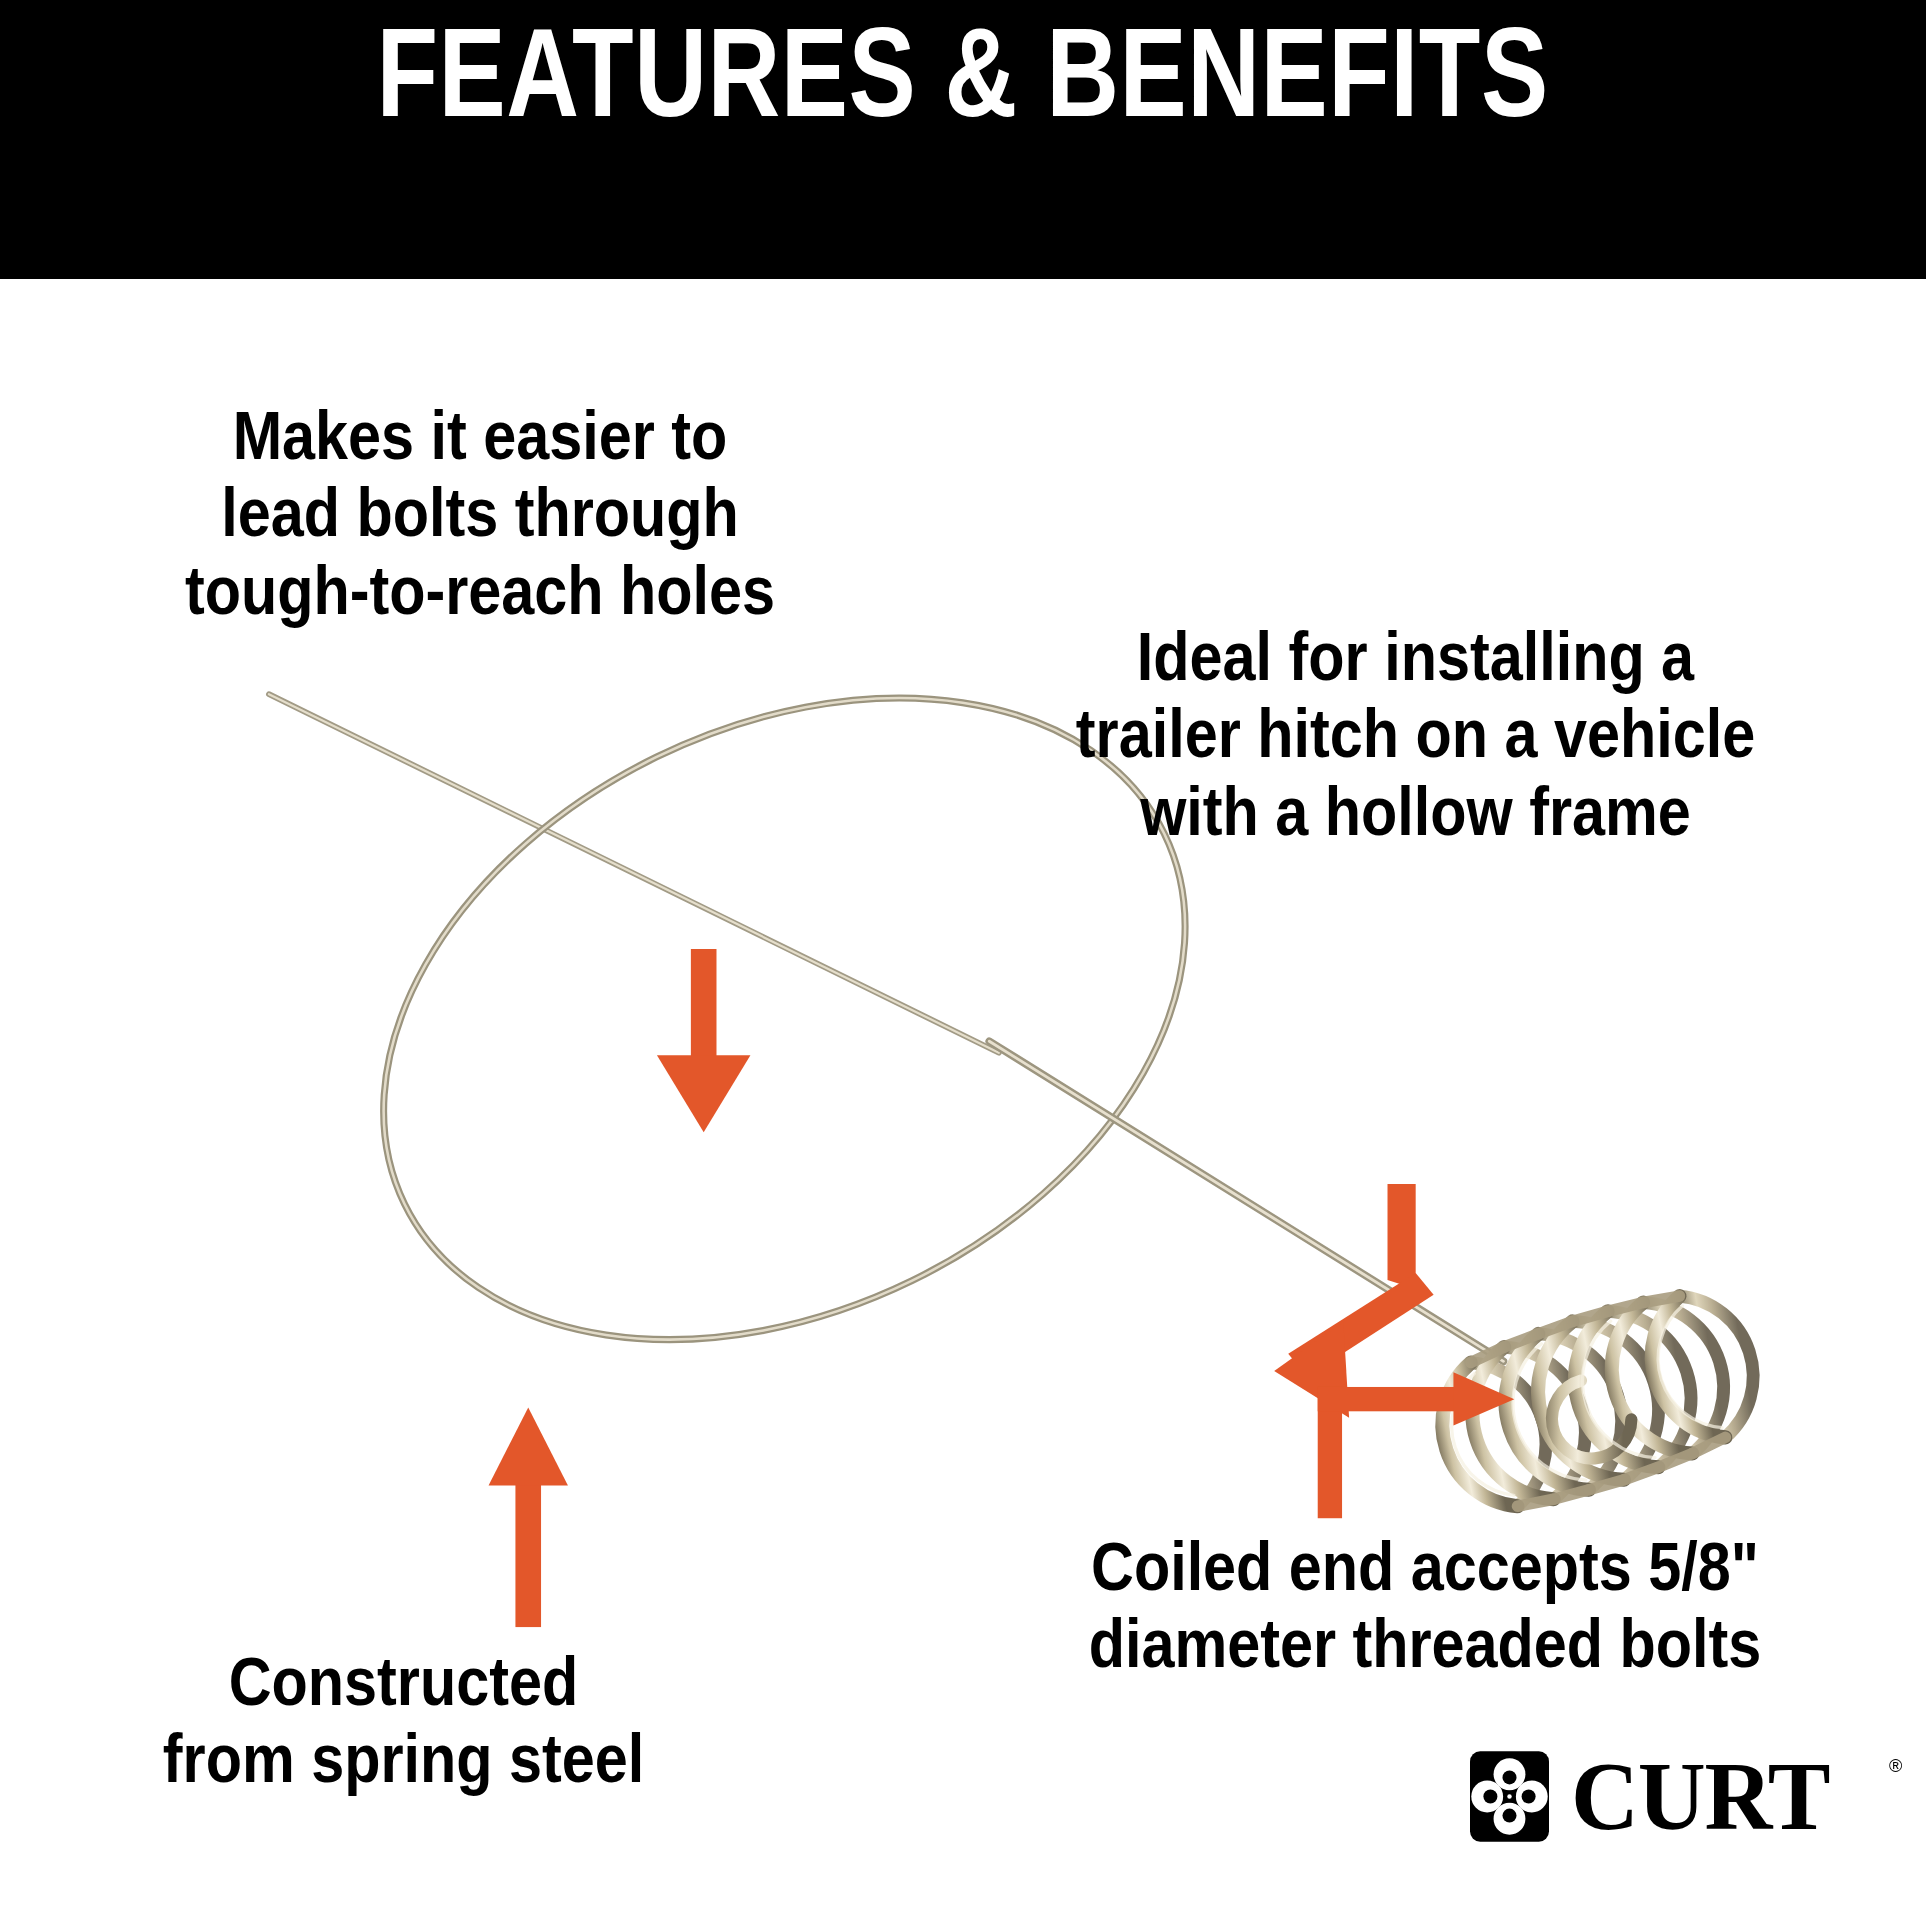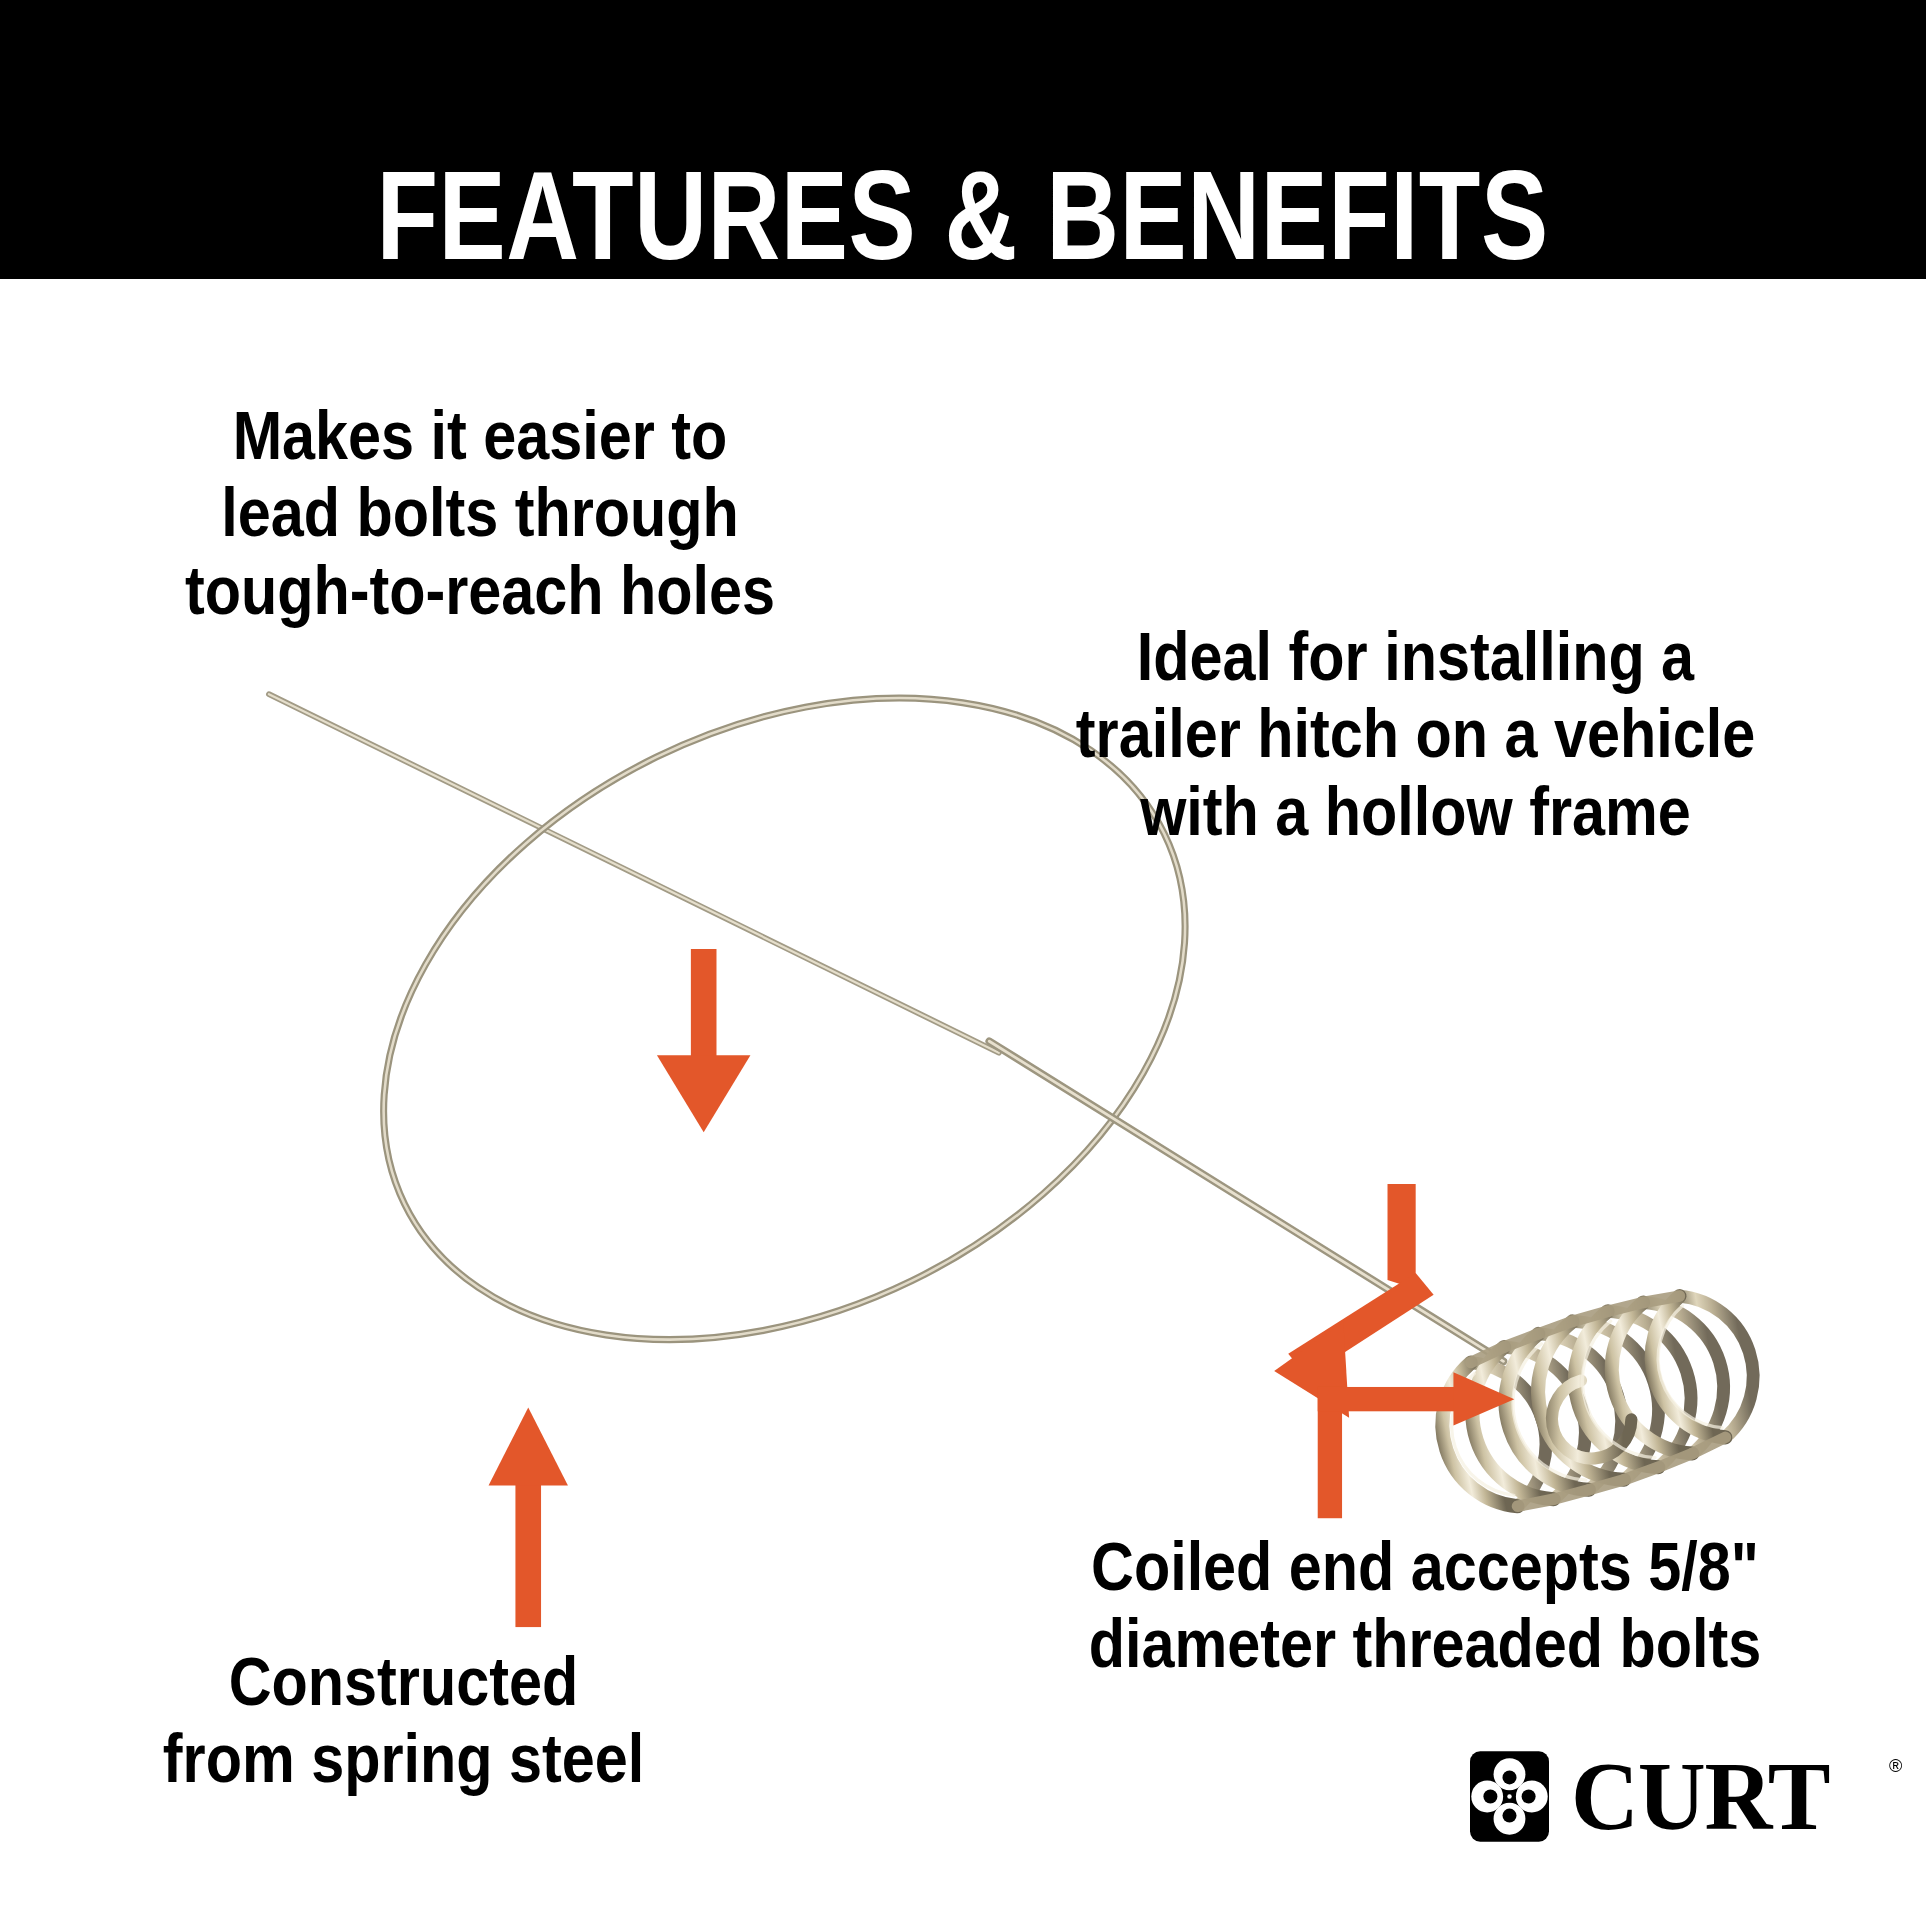--- a/index.html
+++ b/index.html
@@ -17,21 +17,21 @@
 
   
   #header-bar {
     position: absolute;
     left: 0;
     top: 0;
     width: 1926px;
     height: 279px;
     background: #000000;
     display: flex;
-    align-items: flex-end;
+    align-items: flex-start;
     justify-content: center;
   }
   #header-title {
     color: #ffffff;
     font-family: "Liberation Sans Narrow", "Liberation Sans", sans-serif;
     font-weight: 700;
     font-size: 126px;
     line-height: 1;
     letter-spacing: 0.6px;
     transform: scaleX(0.80);

